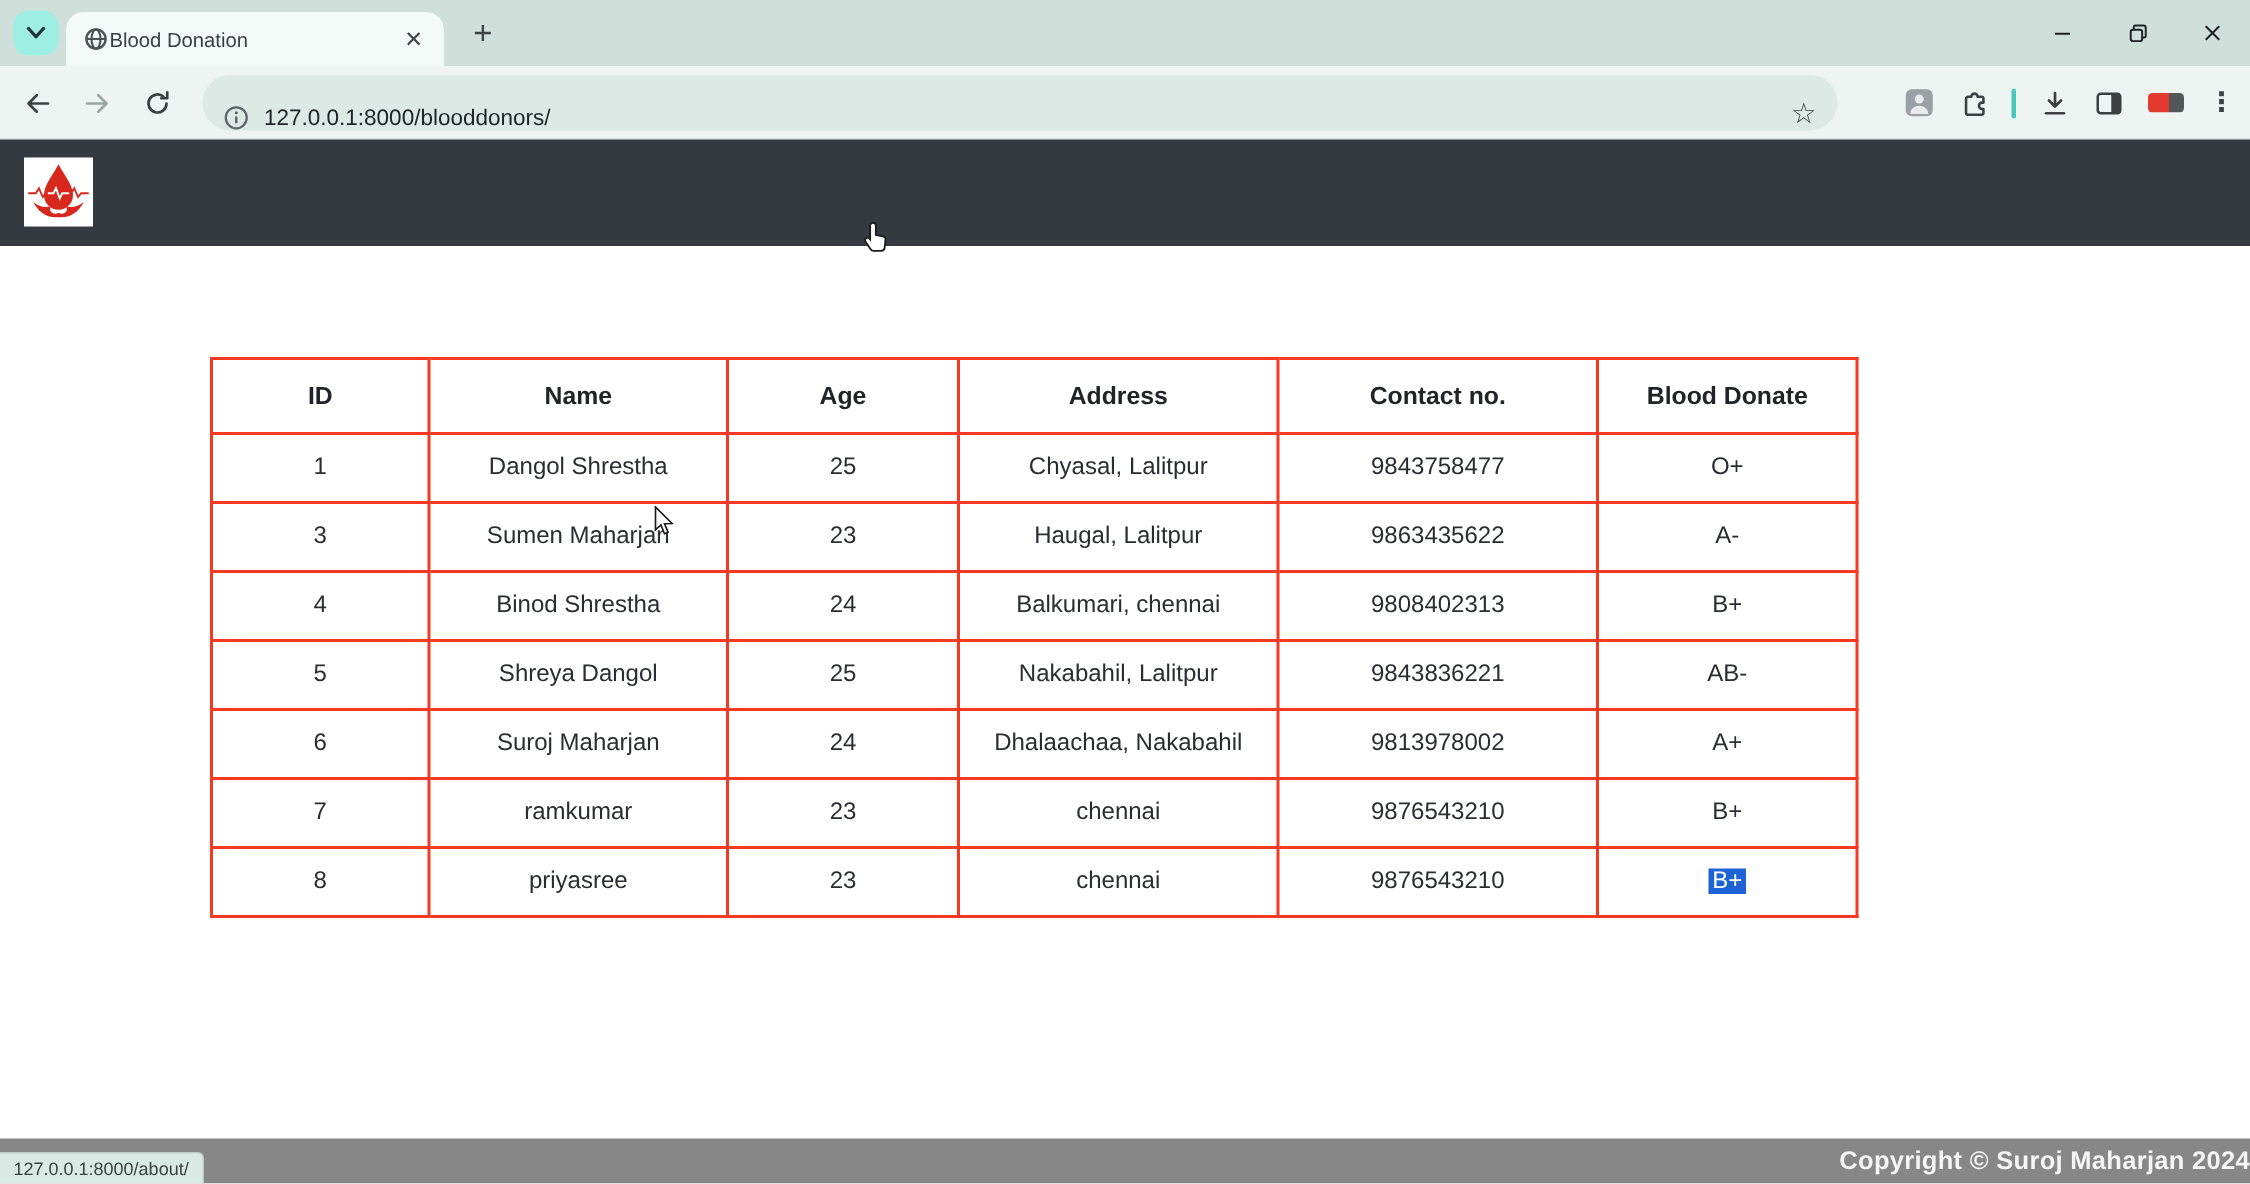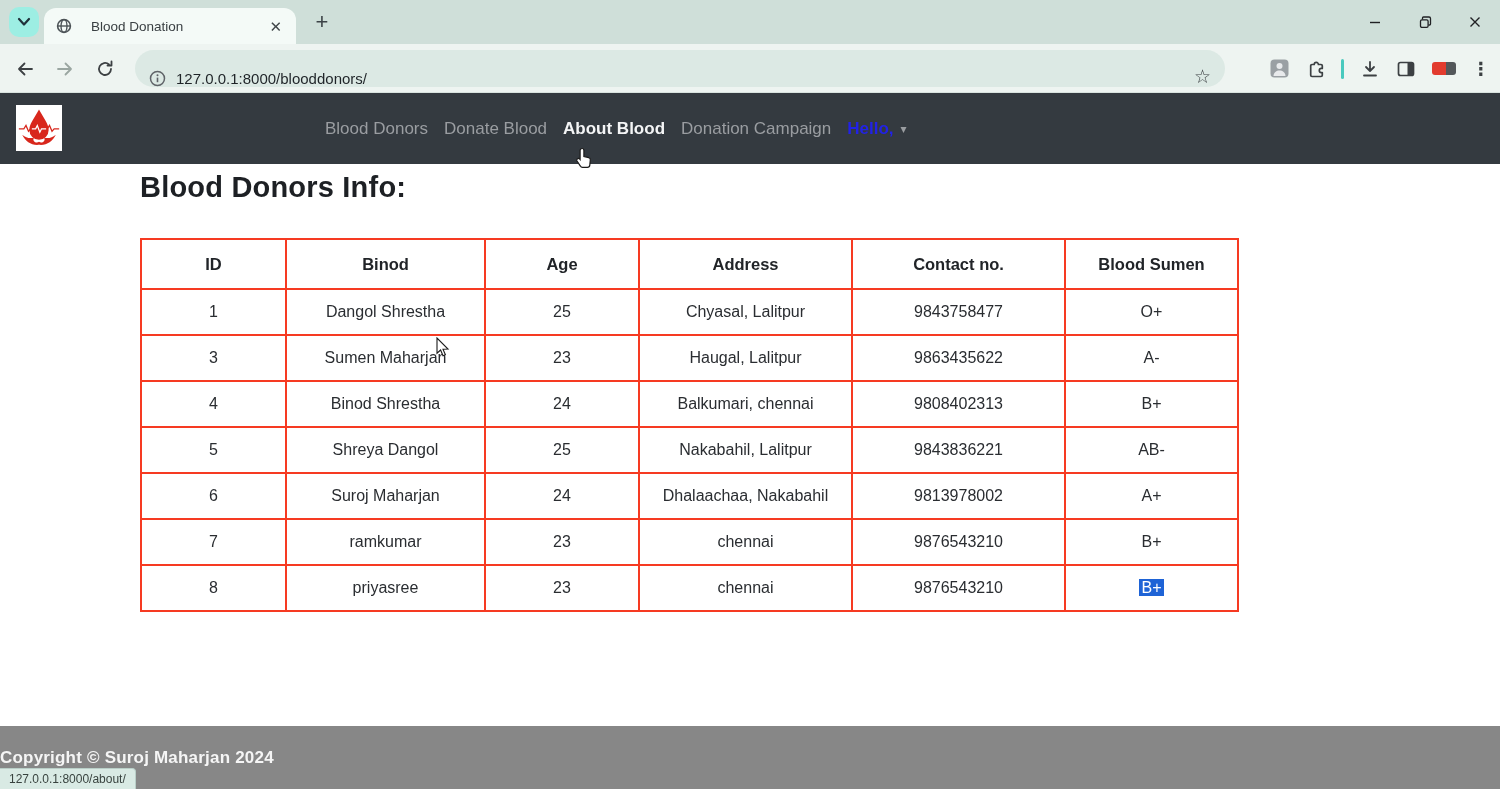--- a/index.html
+++ b/index.html
@@ -17,21 +17,21 @@
     background: var(--theme-tabstrip);
   }
   .tab-search-btn {
     position: absolute; left: 9px; top: 7px; width: 30px; height: 30px;
     border-radius: 10px; background: var(--theme-accent);
     display: flex; align-items: center; justify-content: center;
   }
   .active-tab {
     position: absolute; left: 44px; top: 8px; width: 252px; height: 36px;
     background: var(--theme-tab-active); border-radius: 12px 12px 0 0;
-    display: flex; align-items: center; padding: 0 12px; gap: 19px;
+    display: flex; align-items: center; padding: 0 12px; gap: 1px;
   }
   .tab-title { font-size: 13.5px; color: #3a4043; flex: 1; white-space: nowrap; overflow: hidden; }
   .tab-close { font-size: 15px; color: #41474a; line-height: 1; padding: 2px; }
   .new-tab-btn {
     position: absolute; left: 308px; top: 8px; width: 28px; height: 28px;
     display: flex; align-items: center; justify-content: center;
     font-size: 22px; color: #3c4347; font-weight: 400;
   }
   .window-controls {
     position: absolute; right: 0; top: 0; height: 44px; display: flex;
@@ -89,23 +89,23 @@
   }
   table.donors th, table.donors td {
     border: 2px solid var(--table-border);
     text-align: center; vertical-align: middle;
     font-size: 16px; color: #2a2d31; height: 46px; padding: 0 20px;
   }
   table.donors th { font-weight: 700; color: #212428; height: 50px; font-size: 16.5px; }
   .text-selection { background: var(--selection-bg); color: #ffffff; padding: 0 2px; }
 
   .site-footer {
-    position: absolute; bottom: 0; left: 0; right: 0; height: 63px;
+    position: absolute; bottom: 0; left: 0; right: 0; height: 30px;
     background: var(--footer-bg);
-    display: flex; align-items: center; justify-content: flex-start;
+    display: flex; align-items: center; justify-content: flex-end;
   }
   .footer-text { color: #f5f5f5; font-size: 17px; font-weight: 600; letter-spacing: 0.2px; }
 
   .status-tooltip {
     position: absolute; left: 0; bottom: 0; height: 21px; z-index: 20;
     background: var(--status-bg);
     border-top: 1px solid #b9cfc8; border-right: 1px solid #b9cfc8;
     border-top-right-radius: 4px;
     display: flex; align-items: center; padding: 0 9px;
     font-size: 12px; color: #38423e;
@@ -213,52 +213,40 @@
 <div class="site-navbar">
   <div class="brand-logo">
     <svg width="42" height="42" viewBox="0 0 100 100">
       <polyline points="2,52 14,52 19,44 25,58 30,52 40,52" fill="none" stroke="#d8271c" stroke-width="3"></polyline>
       <polyline points="60,52 70,52 75,44 81,58 86,52 98,52" fill="none" stroke="#d8271c" stroke-width="3"></polyline>
       <path d="M50 6 C38 28 27 40 27 55 a23 23 0 0 0 46 0 C73 40 62 28 50 6 z" fill="#d8271c"></path>
       <polyline points="33,52 42,52 46,44 52,60 56,52 67,52" fill="none" stroke="#ffffff" stroke-width="3"></polyline>
       <path d="M10 66 C18 82 32 92 50 90 C68 92 82 82 90 66 C80 74 70 76 61 72 C68 80 58 88 50 83 C42 88 32 80 39 72 C30 76 20 74 10 66 z" fill="#d8271c"></path>
     </svg>
   </div>
-  <div class="navbar-links">
-
-    <a class="nav-link">Blood Donors</a>
-      <a class="nav-link">Donate Blood</a>
-      <a class="nav-link active">About Blood</a>
-      <a class="nav-link">Donation Campaign</a>
-      <div class="user-menu">
-      <span class="hello-label">Hello,</span>
-      <span class="caret-down">▾</span>
-    </div>
-  </div>
 </div>
 
 <div class="content">
-  <h1 class="page-heading">Blood Donors Info:</h1>
   <table class="donors">
     <colgroup>
       <col style="width:145px">
         <col style="width:199px">
         <col style="width:154px">
       <col style="width:213px">
         <col style="width:213px">
         <col style="width:173px">
     </colgroup>
     <thead>
         <tr>
           <th>ID</th>
-          <th>Binod</th>
+          <th>Name</th>
           <th>Age</th>
           <th>Address</th>
           <th>Contact no.</th>
-          <th>Blood Sumen</th>
+          <th>Blood Donate</th>
         </tr>
       </thead>
     <tbody>
         <tr>
           <td>1</td>
           <td>Dangol Shrestha</td>
           <td>25</td>
           <td>Chyasal, Lalitpur</td>
           <td>9843758477</td>
           <td>O+</td>

